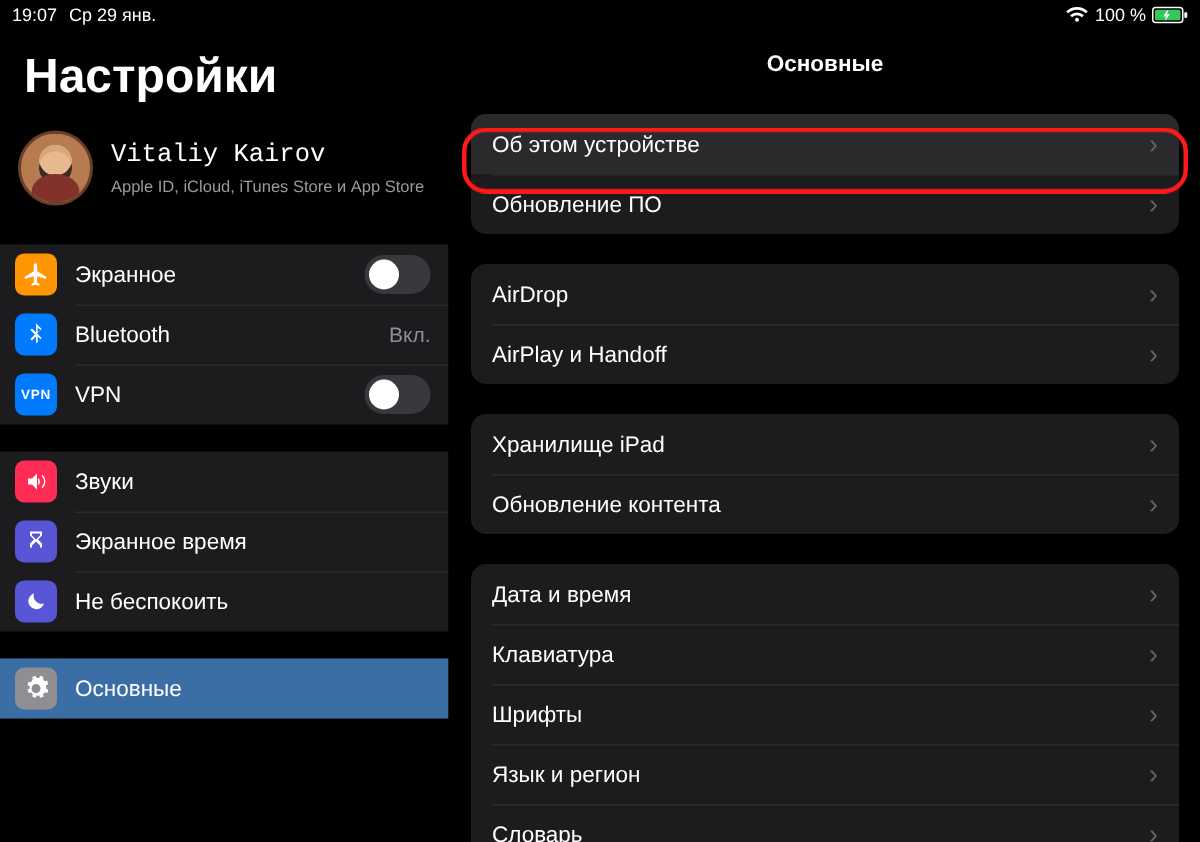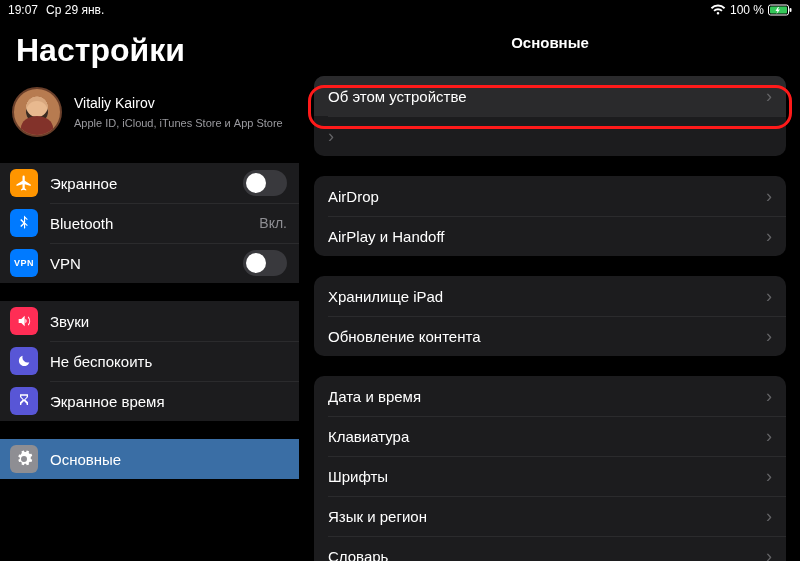--- a/index.html
+++ b/index.html
@@ -18,21 +18,21 @@
   .main { flex: 1; background: #000; display: flex; flex-direction: column; overflow: hidden; }
 
   
   .sb-title { font-size: 32px; font-weight: 700; padding: 12px 16px 10px 16px; }
 
   
   .appleid { display: flex; align-items: center; gap: 12px; padding: 8px 12px; margin-bottom: 18px; }
   .avatar { width: 50px; height: 50px; border-radius: 50%; background: radial-gradient(circle at 50% 40%, #d8a77e 0 30%, #b77b50 31% 100%); position: relative; overflow: hidden; flex-shrink: 0; border: 2px solid #6a3f2a; }
   .avatar::after { content:""; position:absolute; left:50%; top:58%; transform:translateX(-50%); width:32px; height:24px; background:#82322a; border-radius:50% 50% 40% 40%; }
   .avatar::before { content:""; position:absolute; left:50%; top:26%; transform:translateX(-50%); width:22px; height:22px; background:#e8b98f; border-radius:50%; box-shadow: inset 0 -6px 0 0 #3a2a20; }
-  .appleid-txt .name { font-size: 14px; color:#fff; }
+  .appleid-txt .name { font-size: 17px; color:#fff;font-family:Liberation Mono, monospace; }
   .appleid-txt .sub { font-size: 11px; color:#9a9a9f; margin-top:6px; }
 
   
   .sb-group { background:#1c1c1e; margin-bottom: 18px; }
   .sb-row { display:flex; align-items:center; height:40px; padding: 0 12px 0 10px; gap:12px; position:relative; cursor:pointer; }
   .sb-row + .sb-row::before { content:""; position:absolute; left:50px; right:0; top:0; height:1px; background:#2b2b2d; }
   .sb-row .ic { width:28px; height:28px; border-radius:6px; display:flex; align-items:center; justify-content:center; flex-shrink:0; }
   .sb-row .lbl { flex:1; font-size:15px; color:#fff; }
   .sb-row .val { font-size:14px; color:#8e8e93; }
   .sb-row.selected { background:#3a6ea5; }
@@ -142,34 +142,34 @@
       <div class="sb-group">
         <div class="sb-row">
           <div class="ic ic-sound">
             <svg width="16" height="16" viewBox="0 0 24 24">
                 <path d="M4 9v6h4l5 5V4L8 9H4zm12 3a4 4 0 00-2-3.5v7A4 4 0 0016 12zm2-7v2a7 7 0 010 10v2a9 9 0 000-14z" fill="#fff"></path>
               </svg>
           </div>
           <div class="lbl">Звуки</div>
         </div>
         <div class="sb-row">
+          <div class="ic ic-screen">
+            <svg width="16" height="16" viewBox="0 0 24 24">
+                <path d="M6 2h12v4l-4 4 4 4v4H6v-4l4-4-4-4V2zm2 2v2l4 4 4-4V4H8zm0 14h8v-2l-4-4-4 4v2z" fill="#fff"></path>
+              </svg>
+          </div>
+          <div class="lbl">Экранное время</div>
+        </div>
+        <div class="sb-row">
           <div class="ic ic-dnd">
             <svg width="16" height="16" viewBox="0 0 24 24">
                 <path d="M20 14a8 8 0 01-10-10 8 8 0 1010 10z" fill="#fff"></path>
               </svg>
           </div>
           <div class="lbl">Не беспокоить</div>
-        </div>
-        <div class="sb-row">
-          <div class="ic ic-screen">
-            <svg width="16" height="16" viewBox="0 0 24 24">
-                <path d="M6 2h12v4l-4 4 4 4v4H6v-4l4-4-4-4V2zm2 2v2l4 4 4-4V4H8zm0 14h8v-2l-4-4-4 4v2z" fill="#fff"></path>
-              </svg>
-          </div>
-          <div class="lbl">Экранное время</div>
         </div>
       </div>
 
       <div class="sb-group" style="margin-bottom:0">
         <div class="sb-row selected">
           <div class="ic ic-gen">
             <svg width="18" height="18" viewBox="0 0 24 24">
                 <path d="M12 8a4 4 0 100 8 4 4 0 000-8zm9 4l2 1-1 3-2.3-.4a7.8 7.8 0 01-1.4 1.4l.4 2.3-3 1-1-2a8.3 8.3 0 01-2 0l-1 2-3-1 .4-2.3a7.8 7.8 0 01-1.4-1.4L5.4 16l-1-3 2-1a8.3 8.3 0 010-2l-2-1 1-3 2.3.4A7.8 7.8 0 019.1 4L8.7 1.7l3-1 1 2a8.3 8.3 0 012 0l1-2 3 1L18.3 4a7.8 7.8 0 011.4 1.4l2.3-.4 1 3-2 1a8.3 8.3 0 010 2z" fill="#fff"></path>
               </svg>
           </div>
@@ -182,20 +182,21 @@
     <div class="main">
       <div class="main-header">Основные</div>
       <div class="main-content">
 
         <div class="m-group first">
           <div class="m-row">
             <div class="mlbl">Об этом устройстве</div>
             <div class="chev">›</div>
           </div>
           <div class="m-row">
+            <div class="mlbl">Обновление ПО</div>
             <div class="chev">›</div>
           </div>
         </div>
 
         <div class="m-group">
           <div class="m-row">
             <div class="mlbl">AirDrop</div>
             <div class="chev">›</div>
           </div>
           <div class="m-row">

